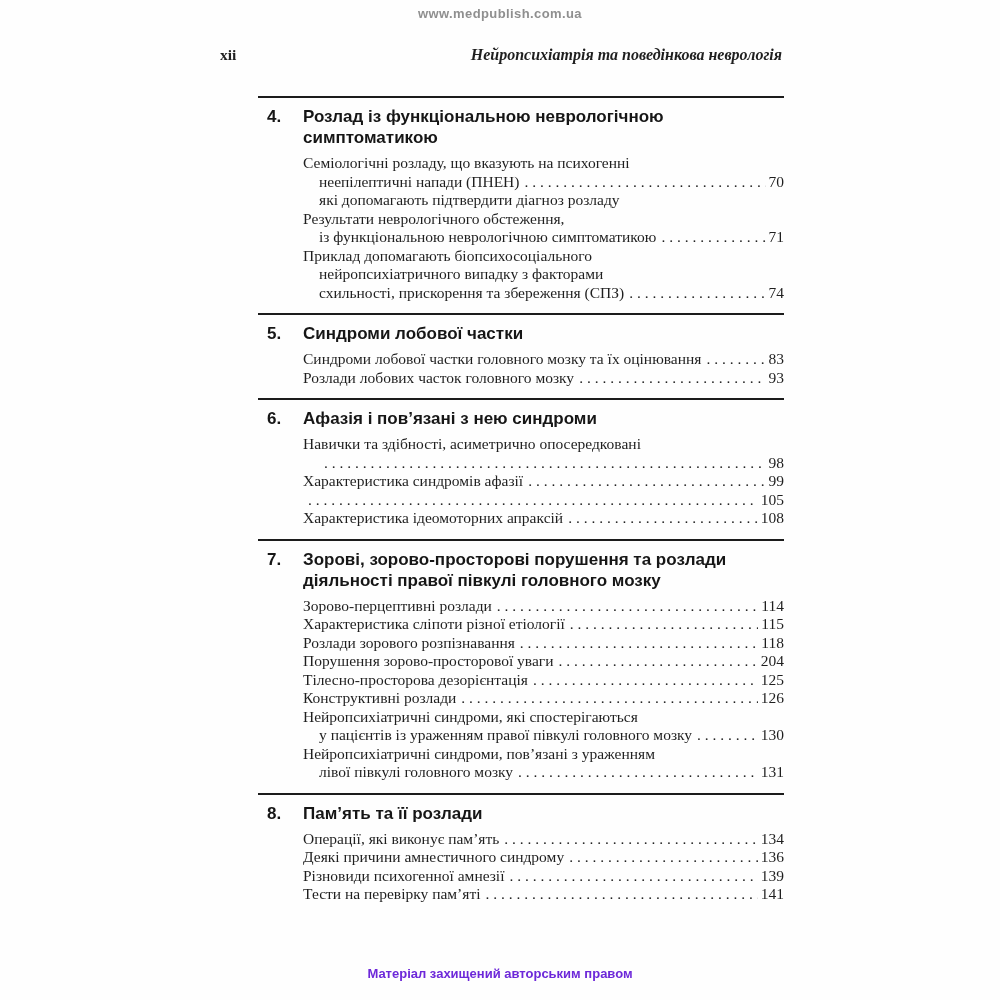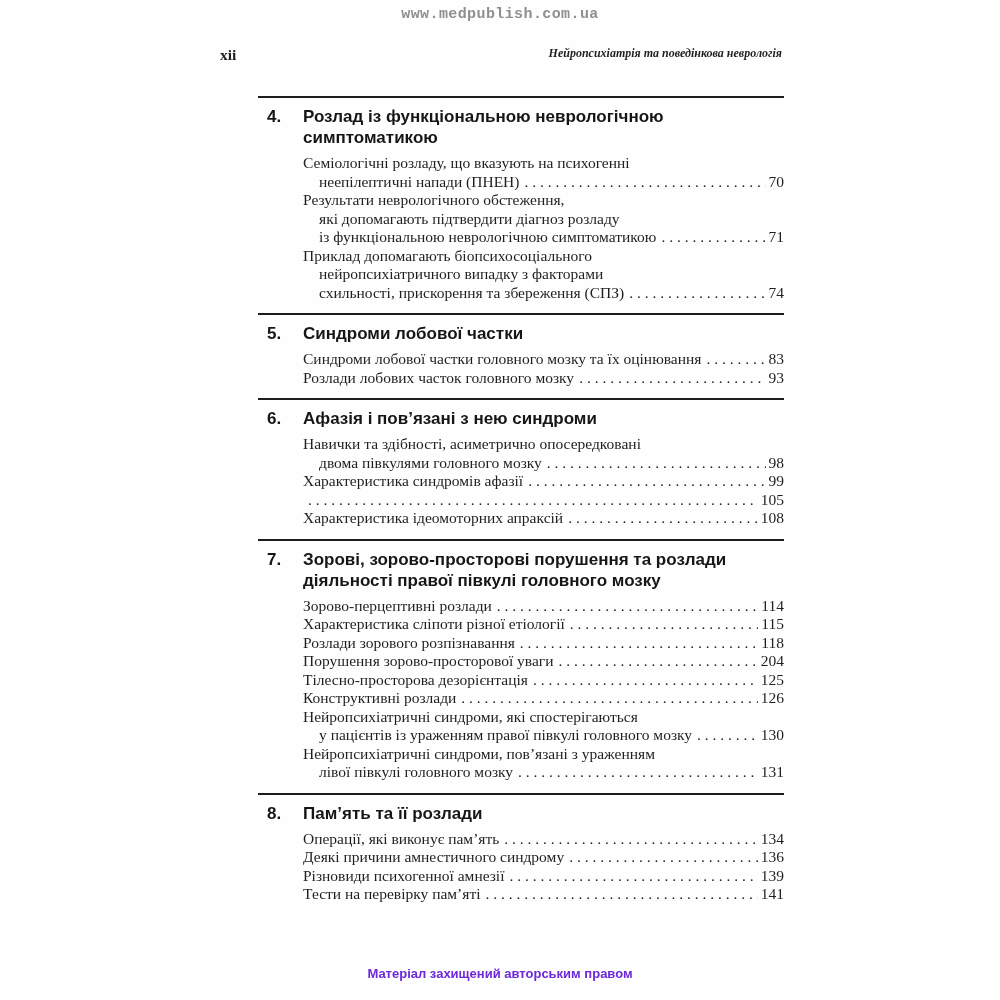--- a/index.html
+++ b/index.html
@@ -8,42 +8,42 @@
     background: #fefefe;
     color: #1f1f1f;
     font-family: "Liberation Serif", serif;
     position: relative;
     overflow: hidden;
   }
   .site-watermark {
     position: absolute;
     top: 6px; left: 0; width: 100%;
     text-align: center;
-    font-family: Liberation Mono, monospace;
-    font-weight: bold;
-    font-size: 15px;
+    font-family: Liberation Sans, sans-serif;
+    font-weight: bold;
+    font-size: 13px;
     letter-spacing: .4px;
     color: #8f8f8f;
   }
   .running-head {
     position: absolute;
     top: 46px; left: 220px; right: 218px;
     height: 22px;
   }
   .folio {
     position: absolute; left: 0; top: 0;
     font-weight: bold;
     font-size: 15.5px;
     font-family: Liberation Serif, serif;
   }
   .run-title {
     position: absolute; right: 0; top: 0;
     font-style: italic;
     font-weight: bold;
-    font-size: 12px;
+    font-size: 16px;
   }
   .toc {
     position: absolute;
     left: 258px; top: 96px;
     width: 526px;
   }
   .toc-section { padding-bottom: 11px; }
   .rule {
     height: 2px;
     background: #1c1c1c;
@@ -110,25 +110,25 @@
           <div class="entry-line">
             <span class="txt">Семіологічні розладу, що вказують на психогенні</span>
           </div>
           <div class="entry-line cont">
             <span class="txt">неепілептичні напади (ПНЕН)</span>
             <span class="dots">. . . . . . . . . . . . . . . . . . . . . . . . . . . . . . . . . . . . . . . . . . . . . . . . . . . . . . . . . . . . . . . . . . . . . . . . . . . . . . . . . . . . . . . . . . . . . . . . . . . . . . . . . . . . . . . . . . . . . . . . </span>
             <span class="pg">70</span>
           </div>
         </div>
         <div class="entry">
+          <div class="entry-line cont">
+            <span class="txt">які допомагають підтвердити діагноз розладу</span>
+          </div>
           <div class="entry-line">
             <span class="txt">Результати неврологічного обстеження,</span>
-          </div>
-          <div class="entry-line cont">
-            <span class="txt">які допомагають підтвердити діагноз розладу</span>
           </div>
           <div class="entry-line cont">
             <span class="txt">із функціональною неврологічною симптоматикою</span>
             <span class="dots">. . . . . . . . . . . . . . . . . . . . . . . . . . . . . . . . . . . . . . . . . . . . . . . . . . . . . . . . . . . . . . . . . . . . . . . . . . . . . . . . . . . . . . . . . . . . . . . . . . . . . . . . . . . . . . . . . . . . . . . . </span>
             <span class="pg">71</span>
           </div>
         </div>
         <div class="entry">
           <div class="entry-line">
             <span class="txt">Приклад допомагають біопсихосоціального</span>
@@ -168,21 +168,20 @@
         <div class="rule"></div>
         <div class="sec-head">
           <span class="sec-num">6.</span>
           <span class="sec-title">Афазія і пов’язані з нею синдроми</span>
         </div>
         <div class="entry">
           <div class="entry-line">
             <span class="txt">Навички та здібності, асиметрично опосередковані</span>
           </div>
           <div class="entry-line cont">
-            <span class="txt">двома півкулями головного мозку</span>
             <span class="dots">. . . . . . . . . . . . . . . . . . . . . . . . . . . . . . . . . . . . . . . . . . . . . . . . . . . . . . . . . . . . . . . . . . . . . . . . . . . . . . . . . . . . . . . . . . . . . . . . . . . . . . . . . . . . . . . . . . . . . . . . </span>
             <span class="pg">98</span>
           </div>
         </div>
         <div class="entry">
           <div class="entry-line">
             <span class="txt">Характеристика синдромів афазії</span>
             <span class="dots">. . . . . . . . . . . . . . . . . . . . . . . . . . . . . . . . . . . . . . . . . . . . . . . . . . . . . . . . . . . . . . . . . . . . . . . . . . . . . . . . . . . . . . . . . . . . . . . . . . . . . . . . . . . . . . . . . . . . . . . . </span>
             <span class="pg">99</span>
           </div>

